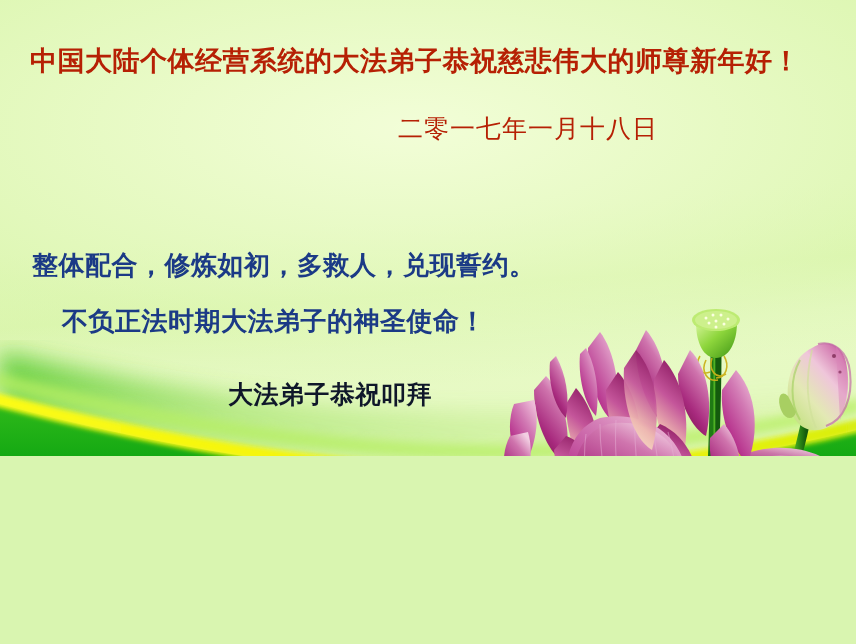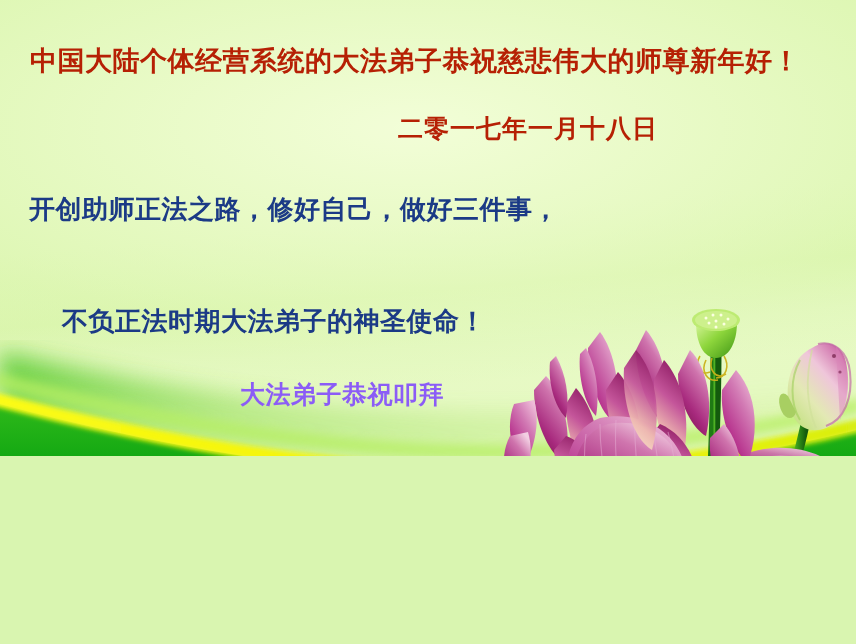--- a/index.html
+++ b/index.html
@@ -25,29 +25,29 @@
   
   .txt{position:absolute;white-space:nowrap;}
   #headline{
     left:30px;top:43px;
     font-size:27px;font-weight:700;color:#b62004;
     letter-spacing:.5px;
     font-family:"DejaVu Sans","Liberation Sans",sans-serif;
   }
   #datetext{
     left:398px;top:112px;
-    font-size:25px;font-weight:700;color:#b62004;letter-spacing:1px;text-align:right;
+    font-size:25px;font-weight:400;color:#b62004;letter-spacing:1px;text-align:right;
   }
   .body-line{
     font-size:26px;font-weight:700;color:#1b3a86;letter-spacing:.5px;
   }
   #line1{left:29px;top:192px;}
   #line2{left:32px;top:248px;}
   #line3{left:62px;top:304px;}
-  #signature{left:240px;top:378px;font-size:25px;font-weight:700;color:#8b5cf6;letter-spacing:.5px;}
+  #signature{left:228px;top:378px;font-size:25px;font-weight:700;color:#0f172a;letter-spacing:.5px;}
 </style>
 </head>
 <body>
 
 <div id="card">
 
   <div class="bg-base"></div>
   <div class="bg-vignette"></div>
 
   <svg class="wave-svg" viewBox="0 0 856 644">
@@ -306,20 +306,20 @@
       <path d="M586,348 C596,366 600,394 596,416 C584,404 578,376 580,354 Z" fill="url(#gPetalA)"></path>
     </g>
 
     <ellipse cx="640" cy="636" rx="240" ry="34" fill="#064a08" opacity="0.45" filter="url(#blurMd)"></ellipse>
   </svg>
 
   <div class="txt" id="headline">中国大陆个体经营系统的大法弟子恭祝慈悲伟大的师尊新年好！</div>
 
   <div class="txt" id="datetext">二零一七年一月十八日</div>
 
-  <div class="txt body-line" id="line1">开创助师正法之路，修好自己，做好三件事，</div>
-
+
+  <div class="txt body-line" id="line2">整体配合，修炼如初，多救人，兑现誓约。</div>
 
   <div class="txt body-line" id="line3">不负正法时期大法弟子的神圣使命！</div>
 
   <div class="txt" id="signature">大法弟子恭祝叩拜</div>
 
 </div>
 
 </body></html>

